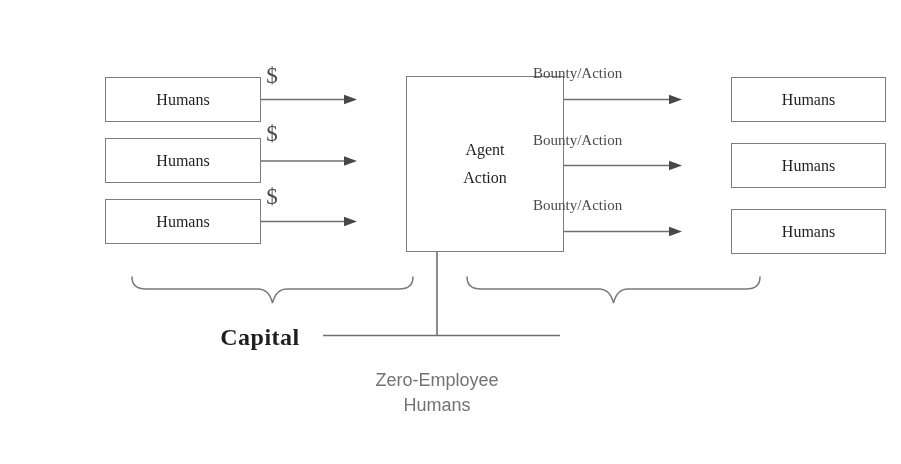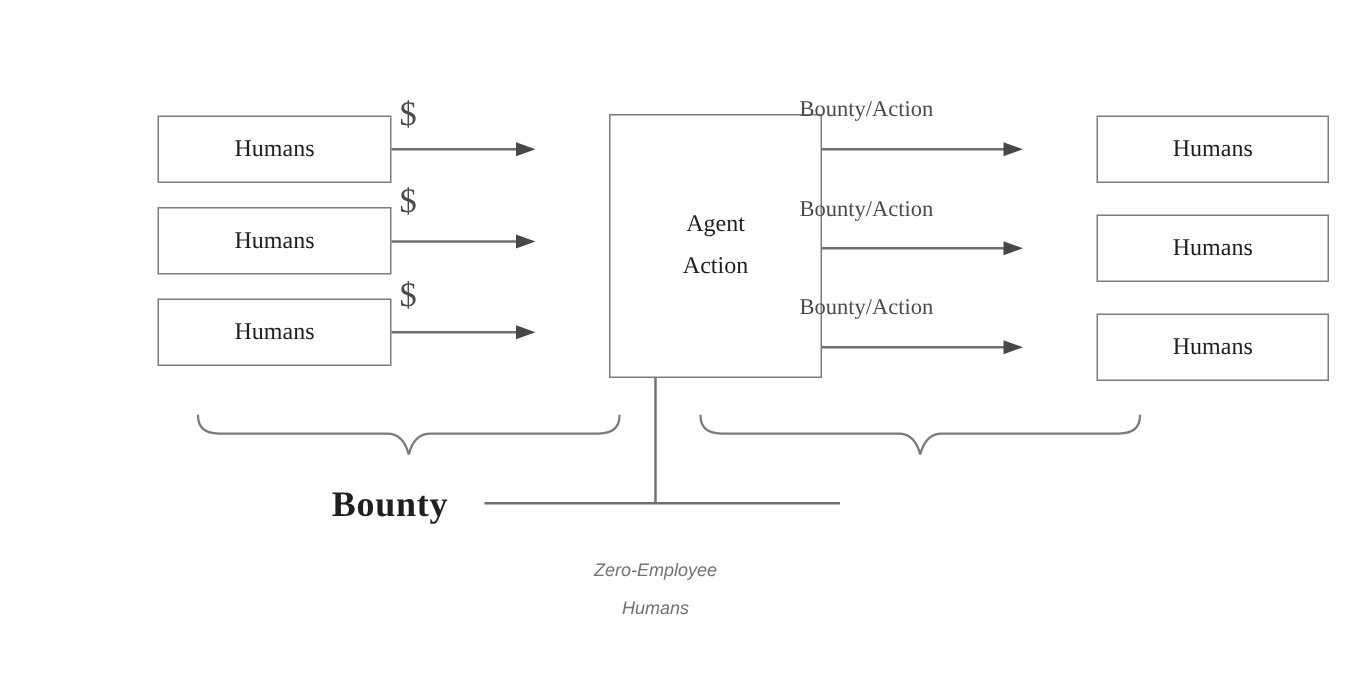--- a/index.html
+++ b/index.html
@@ -28,21 +28,21 @@
     border:1.5px solid var(--box-border);
     background:var(--background);
     display:flex;align-items:center;justify-content:center;
     box-sizing:border-box;
     color:var(--text-primary);
     font-size:16px;
     text-align:center;
     margin-left:48px;
   }
   .node.small{width:156px;height:45px;}
-  .node.center{left:358px;top:76px;width:142px;height:176px;line-height:28px;}
+  .node.center{left:358px;top:76px;width:158px;height:176px;line-height:28px;}
   .flow-label{
     position:absolute;
     color:var(--flow-text);
     font-size:15px;line-height:22px;
     white-space:nowrap;
   }
   .flow-label.money{
     left:232px;width:80px;text-align:center;
     font-size:23px;line-height:28px;
   }
@@ -50,22 +50,21 @@
     position:absolute;width:120px;
     text-align:center;
     font-weight:700;font-size:24px;line-height:28px;
     color:var(--text-primary);
     letter-spacing:0.5px;
   }
   .caption{
     position:absolute;left:337px;top:368px;width:200px;
     text-align:center;
     font-family:"Liberation Sans","DejaVu Sans",sans-serif;
-    font-style:italic;
-    font-size:12px;line-height:25px;
+    font-size:18px;line-height:25px;
     color:var(--caption-text);
   }
 </style>
 </head>
 <body>
 
 <div class="canvas">
 
   <svg class="wires" viewBox="0 0 901 464" xmlns="http://www.w3.org/2000/svg">
 
@@ -130,20 +129,20 @@
   <div class="node small" style="left:683px;top:77px;width:155px">
     <span>Humans</span>
   </div>
   <div class="node small" style="left:683px;top:143px;width:155px">
     <span>Humans</span>
   </div>
   <div class="node small" style="left:683px;top:209px;width:155px">
     <span>Humans</span>
   </div>
 
-  <div class="brace-label" style="left:200px;top:323px">Bounty</div>
+  <div class="brace-label" style="left:200px;top:323px">Capital</div>
 
   <div class="caption">
     <span>Zero-Employee</span><br>
     <span>Humans</span>
   </div>
 
 </div>
 
 </body></html>

